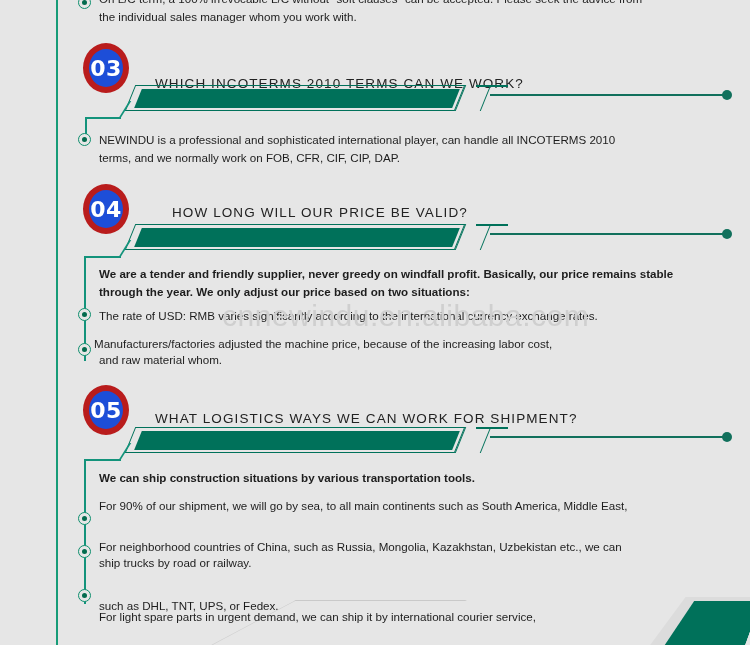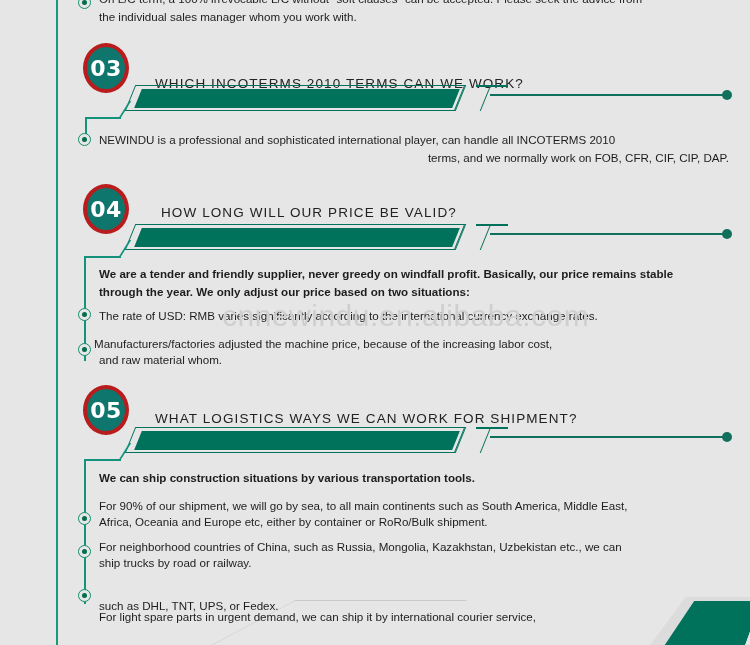--- a/index.html
+++ b/index.html
@@ -62,22 +62,22 @@
     left: 84px;
     width: 2px;
     background: #13937b;
   }
 
   
   .num-circle {
     position: absolute;
     width: 46px; height: 50px;
     border-radius: 50%;
-    background: #0f766e;
-    border: 4px solid #b91c1c;
+    background: #1d4ed8;
+    border: 6px solid #b91c1c;
     box-sizing: border-box;
     color: #ffffff;
     font-size: 22px;
     font-weight: bold;
     letter-spacing: 0.5px;
     display: flex;
     align-items: center;
     justify-content: center;
     z-index: 6;
     font-family: "DejaVu Sans", sans-serif;
@@ -236,24 +236,24 @@
   </div>
 
   <div class="elbow">
     <div class="seg-diag" style="left:118px; top:101px; height:18px; transform:skewX(-32deg); transform-origin:bottom;"></div>
     <div class="seg-h" style="left:85px; top:117px; width:36px;"></div>
     <div class="seg-v" style="left:85px; top:117px; height:20px;"></div>
   </div>
 
   <div class="bullet" style="left:78px; top:133px;"></div>
   <div class="para" style="left:99px; top:130px; width:630px;">NEWINDU is a professional and sophisticated international player, can handle all INCOTERMS 2010</div>
-  <div class="para" style="left:99px; top:148px; width:630px;text-align:right;">terms, and we normally work on FOB, CFR, CIF, CIP, DAP.</div>
+  <div class="para" style="left:99px; top:148px; width:630px;">terms, and we normally work on FOB, CFR, CIF, CIP, DAP.</div>
 
   <div class="num-circle" style="left:83px; top:184px;">04</div>
-  <div class="headline" style="left:161px; top:205px;">HOW LONG WILL OUR PRICE BE VALID?</div>
+  <div class="headline" style="left:172px; top:205px;">HOW LONG WILL OUR PRICE BE VALID?</div>
 
   <div class="banner" style="top:222px;">
     <div class="bar-outline"></div>
     <div class="bar-solid"></div>
     <div class="tick-a"></div>
     <div class="tail-top" style="width:32px;"></div>
     <div class="tail-line" style="left:372px; width:234px;"></div>
     <div class="tail-dot" style="left:604px;"></div>
   </div>
 
@@ -288,21 +288,20 @@
   <div class="elbow">
     <div class="seg-diag" style="left:118px; top:443px; height:18px; transform:skewX(-32deg); transform-origin:bottom;"></div>
     <div class="seg-h" style="left:85px; top:459px; width:36px;"></div>
   </div>
   <div class="rail" style="top:459px; height:145px;"></div>
 
   <div class="para bold" style="left:99px; top:468px; width:632px;">We can ship construction situations by various transportation tools.</div>
 
   <div class="bullet" style="left:78px; top:512px;"></div>
   <div class="para" style="left:99px; top:496px; width:632px;">For 90% of our shipment, we will go by sea, to all main continents such as South America, Middle East,</div>
-  <div class="para" style="left:99px; top:512px; width:632px;">Africa, Oceania and Europe etc, either by container or RoRo/Bulk shipment.</div>
 
   <div class="bullet" style="left:78px; top:545px;"></div>
   <div class="para" style="left:99px; top:537px; width:632px;">For neighborhood countries of China, such as Russia, Mongolia, Kazakhstan, Uzbekistan etc., we can</div>
   <div class="para" style="left:99px; top:553px; width:632px;">ship trucks by road or railway.</div>
 
   <div class="bullet" style="left:78px; top:589px;"></div>
   <div class="para" style="left:99px; top:579px; width:632px;margin-top:28px;">For light spare parts in urgent demand, we can ship it by international courier service,</div>
   <div class="para" style="left:99px; top:596px; width:632px;">such as DHL, TNT, UPS, or Fedex.</div>
 
   <div class="watermark">cnnewindu.en.alibaba.com</div>

